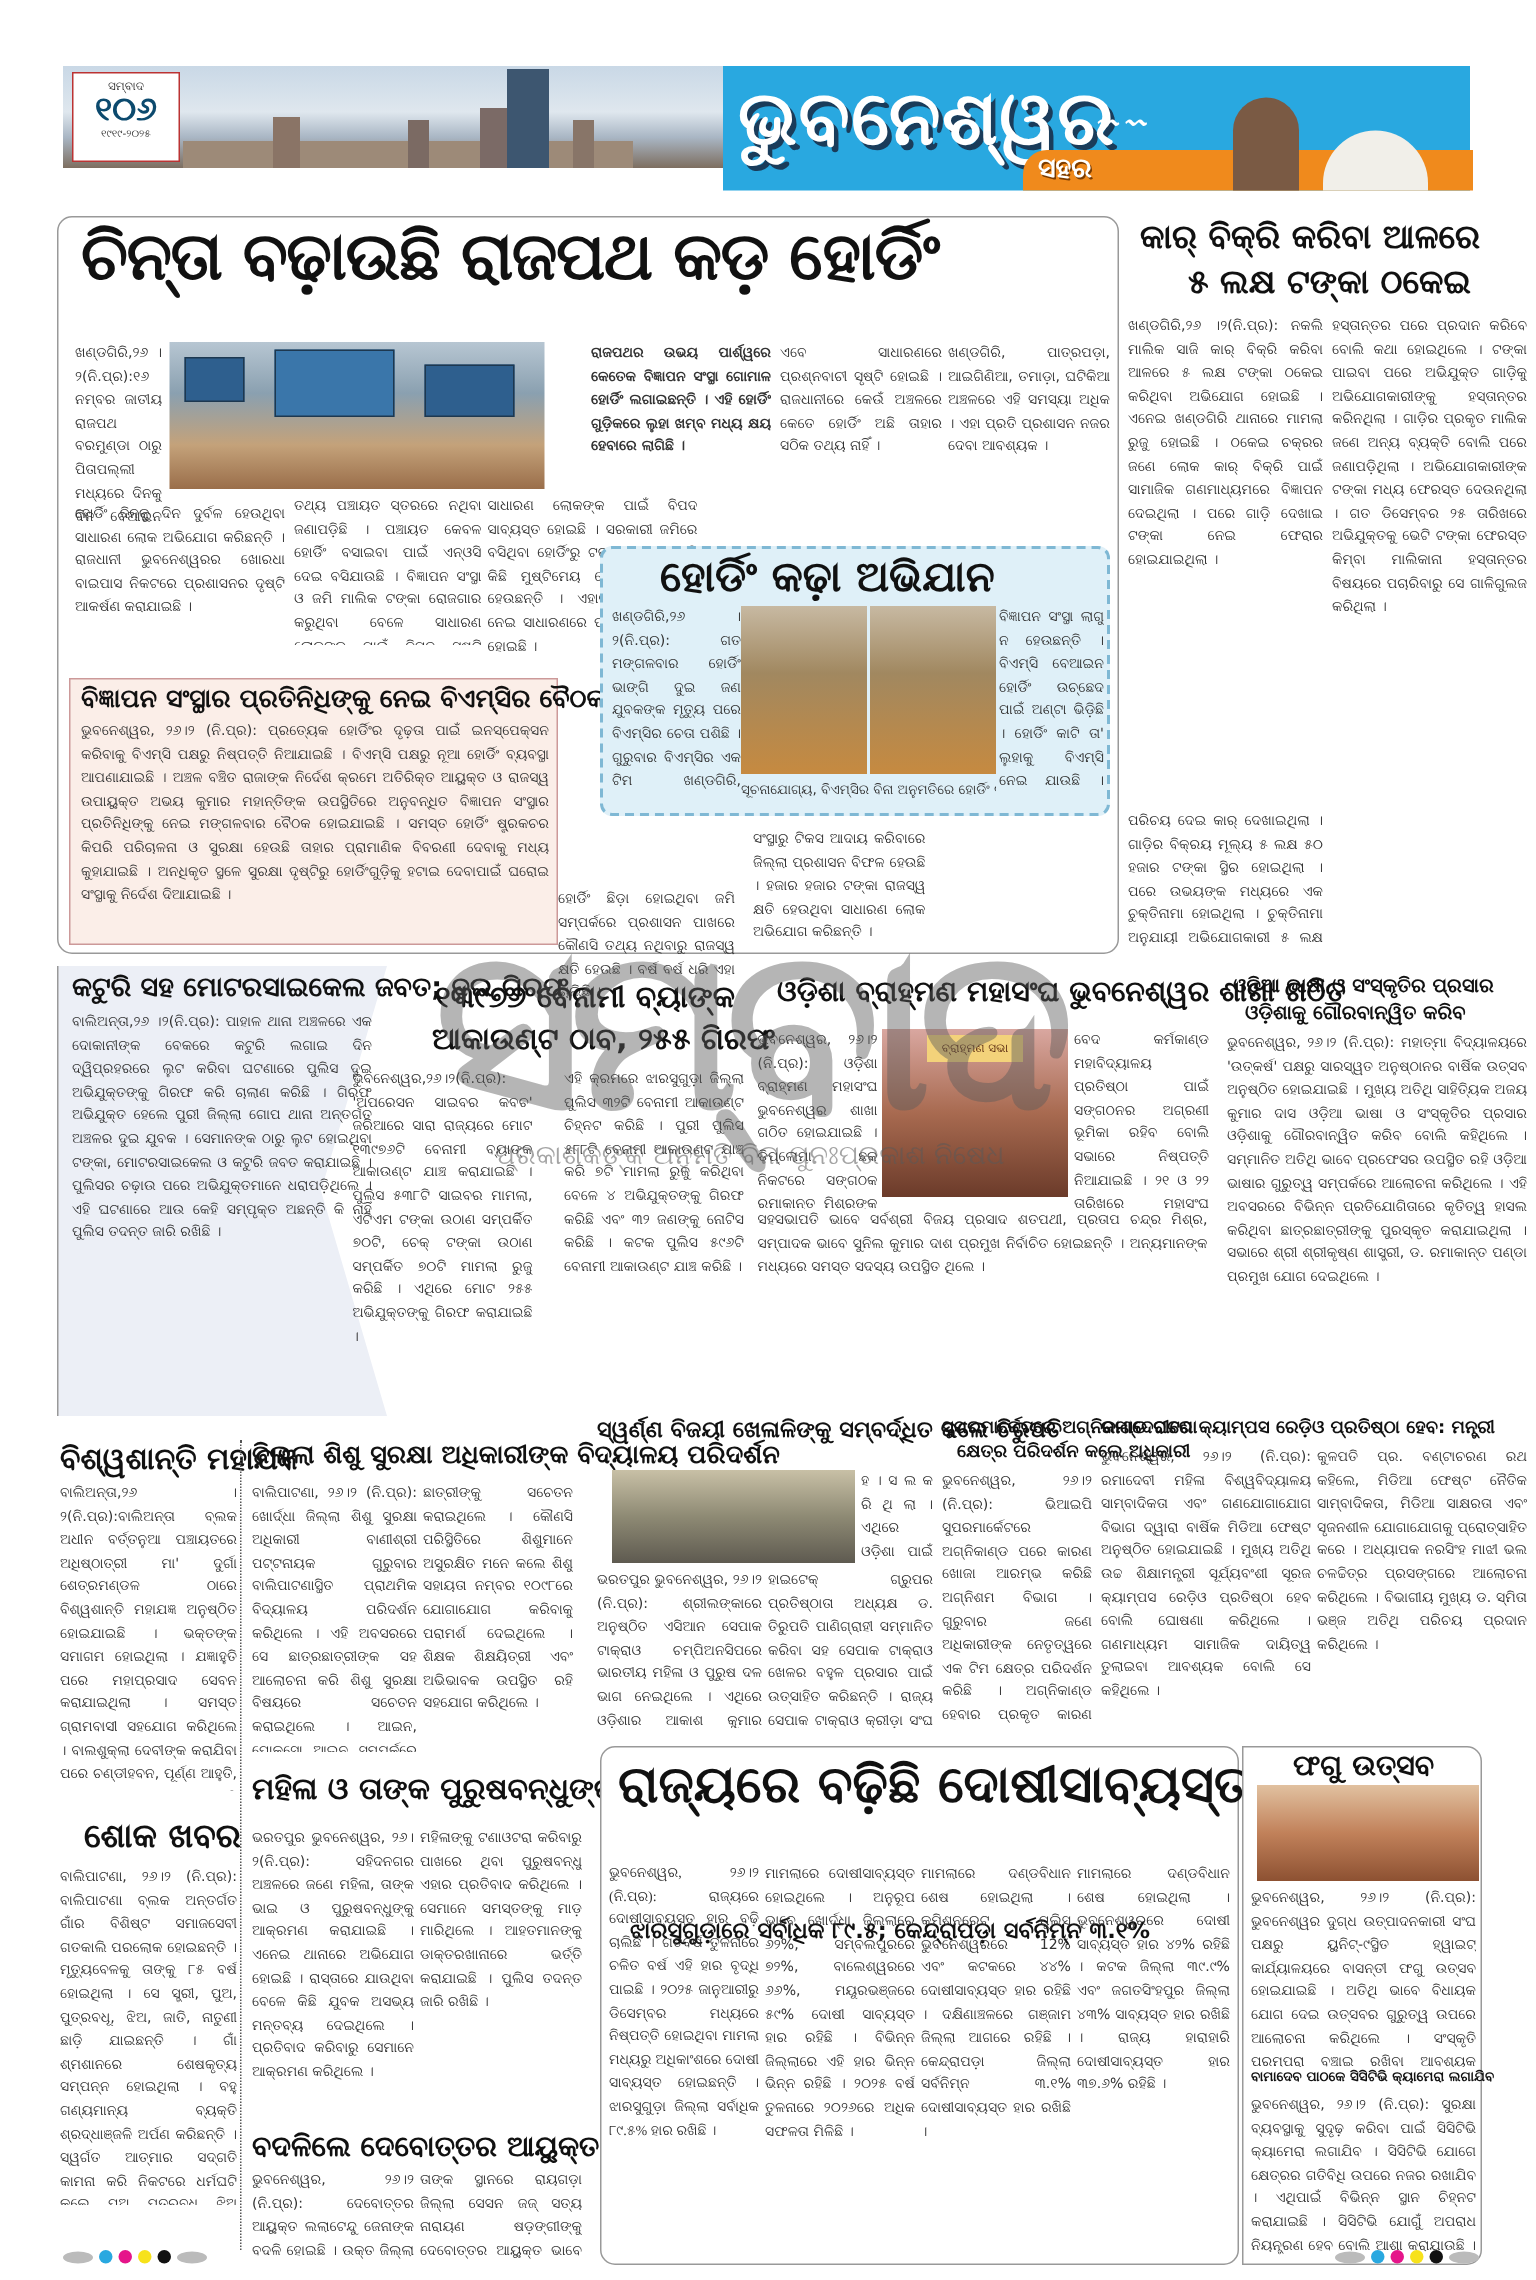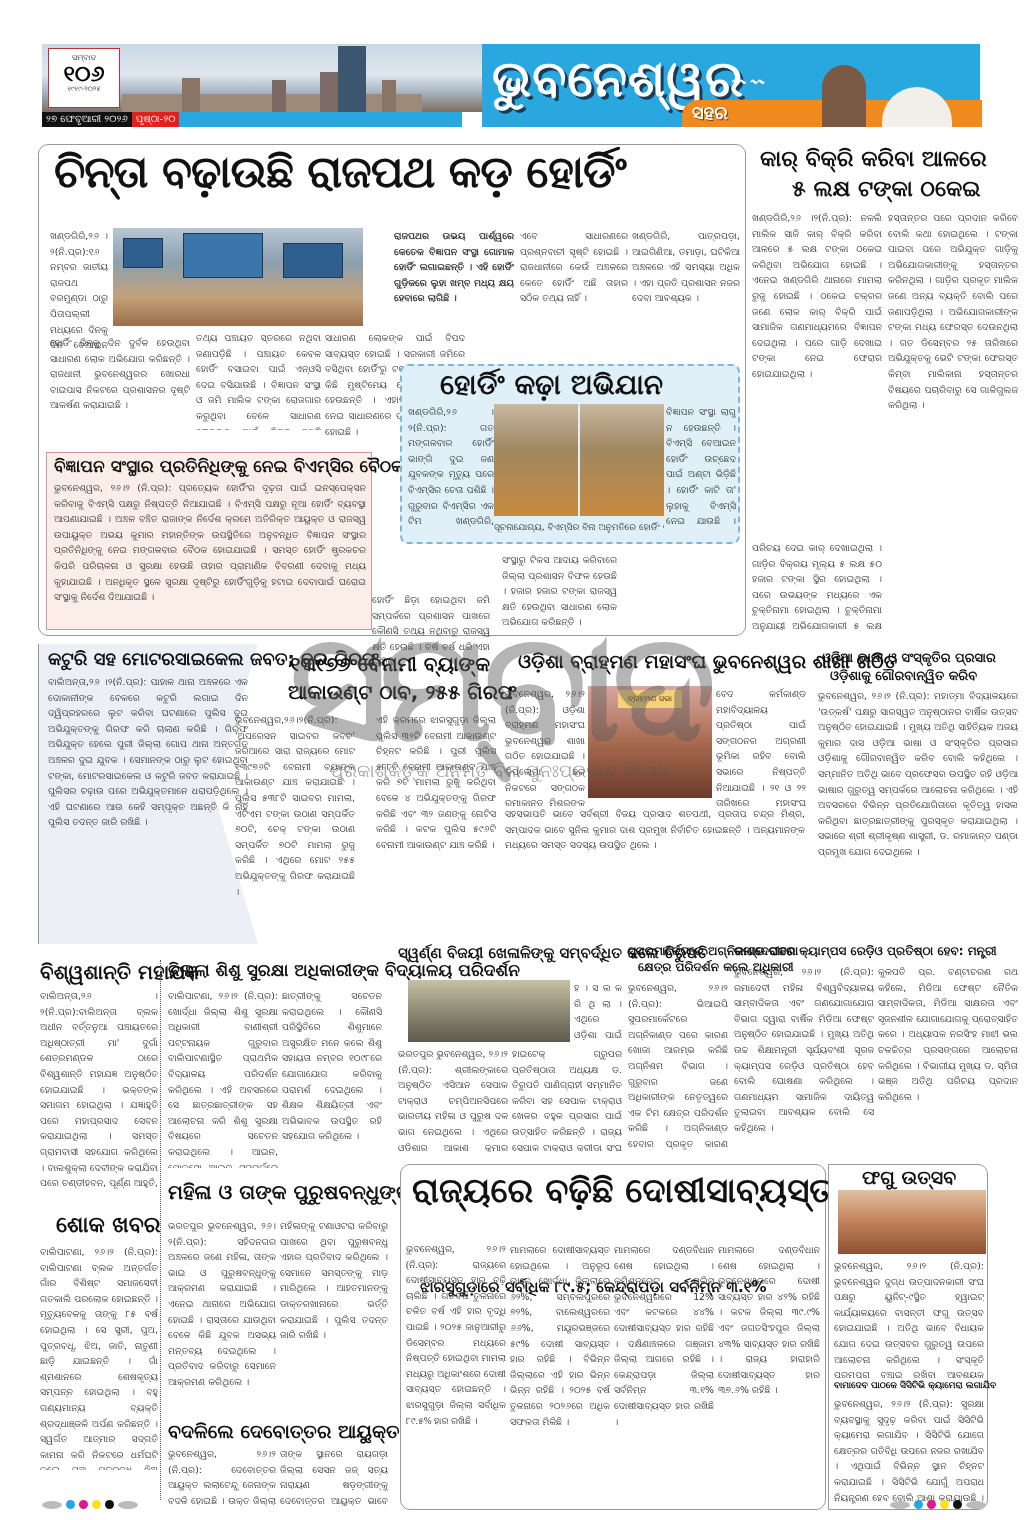--- a/index.html
+++ b/index.html
@@ -12,21 +12,21 @@
     background: linear-gradient(180deg, #c9d8e6 0%, #dfe7ee 45%, #a9b6c4 70%, #7d6e60 100%); overflow: hidden; }
   .skyline .bld { position: absolute; bottom: 0; background: #6c6a72; }
   .skyline .bld.b1 { left: 140px; width: 18px; height: 34px; background:#8a7466; }
   .skyline .bld.b2 { left: 230px; width: 14px; height: 32px; background:#7b6a63; }
   .skyline .bld.b3 { left: 278px; width: 22px; height: 40px; background:#7b6a66; }
   .skyline .bld.b4 { left: 296px; width: 28px; height: 66px; background:#3d5670; }
   .skyline .bld.b5 { left: 340px; width: 14px; height: 32px; background:#887568; }
   .skyline .bld.b6 { left: 80px; width: 300px; height: 18px; background:#9d8a78; }
   .logo-box { position: absolute; left: 6px; top: 4px; width: 72px; height: 60px; background: #fff; border: 1px solid #b33; text-align: center; }
   .logo-box .l1 { font-size: 8px; color: #333; margin-top: 4px; }
-  .logo-box .l2 { font-size: 22px; font-weight: bold; color: #000000; line-height: 22px; }
+  .logo-box .l2 { font-size: 22px; font-weight: bold; color: #0c4a6e; line-height: 22px; }
   .logo-box .l3 { font-size: 7px; color: #333; }
   .dateline { position: absolute; left: 0; top: 68px; height: 15px; width: 420px; background: #29a8e0; display: flex; }
   .dateline .date { background: #111; color: #fff; font-size: 10px; padding: 1px 4px; }
   .dateline .page { background: #e3211c; color: #fff; font-size: 10px; padding: 1px 4px; }
   .title-band { position: absolute; left: 440px; top: 0; width: 498px; height: 83px; background: #29a8e0; border-bottom-left-radius: 0; }
   .title-band .city { position: absolute; left: 10px; top: 6px; font-size: 50px; font-weight: bold; color: #fff; text-shadow: 3px 3px 0 #1a3c5a; letter-spacing: 1px; }
   .title-band .sub { position: absolute; left: 200px; top: 56px; width: 300px; height: 27px; background: #f08a1c; border-top-left-radius: 16px; }
   .title-band .sub span { position: absolute; left: 10px; top: 2px; font-size: 18px; font-weight: bold; color: #fff; text-shadow: 1px 1px 0 #7a3b00; }
   .temple { position: absolute; left: 330px; top: 18px; width: 160px; height: 65px; }
   .temple .t1 { position: absolute; left: 10px; bottom: 0; width: 44px; height: 62px; background: #7a5a44; border-radius: 22px 22px 0 0; }
@@ -65,24 +65,20 @@
       <div class="bld b2"></div>
     <div class="bld b3"></div>
       <div class="bld b4"></div>
       <div class="bld b5"></div>
     <div class="logo-box">
       <div class="l1">ସମ୍ବାଦ</div>
       <div class="l2">୧୦୬</div>
       <div class="l3">୧୯୧୯-୨୦୨୫</div>
     </div>
   </div>
-  <div class="dateline">
-    <span class="date">୨୭ ଫେବୃଆରୀ ୨୦୨୬</span>
-    <span class="page">ପୃଷ୍ଠା-୨୦</span>
-  </div>
   <div class="title-band">
     <div class="city">ଭୁବନେଶ୍ୱର</div>
     <div class="bird">〰 〰</div>
     <div class="sub">
       <span>ସହର</span>
     </div>
     <div class="temple">
       <div class="t1"></div>
         <div class="t2"></div>
     </div>

